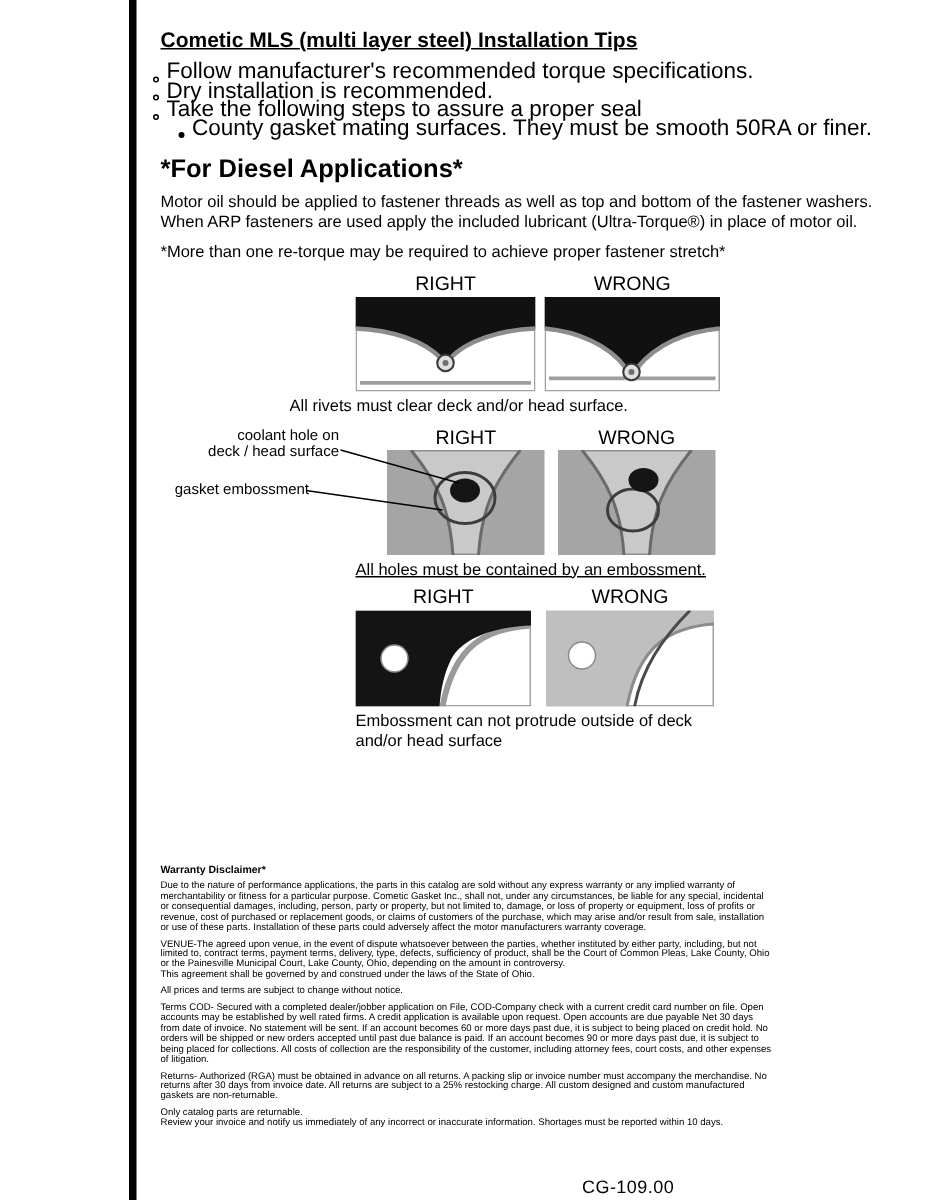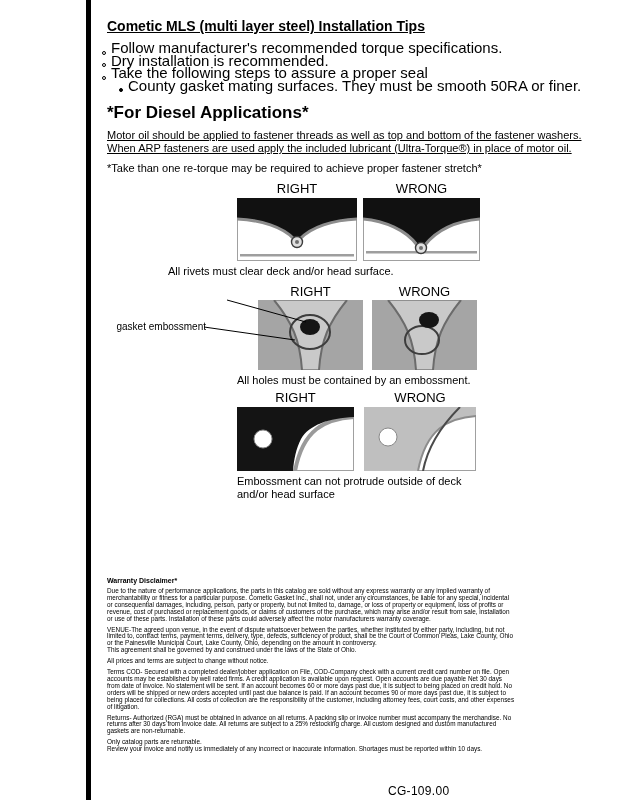--- a/index.html
+++ b/index.html
@@ -16,38 +16,38 @@
   .content { position: absolute; left: 100px; top: 18px; width: 505px; }
 
   .title { font-size: 14px; font-weight: bold; text-decoration: underline; margin: 0 0 8px 7px; }
 
   .bullet { display: flex; align-items: flex-end; font-size: 15px; line-height: 12.5px; margin-left: 2px; }
   .bullet .marker { flex: 0 0 auto; width: 4px; height: 4px; border: 1px solid #000; border-radius: 50%; margin: 4px 5px 0 0; }
   .bullet.sub { margin-left: 19px; }
   .bullet.sub .marker { background: #000; }
 
   .diesel-heading { font-size: 17px; font-weight: bold; margin: 11px 0 6px 7px; }
-  .para { font-size: 11px; line-height: 13px; margin: 0 0 7px 7px; white-space: pre-line; text-decoration: underline; }
+  .para { font-size: 11px; line-height: 13px; margin: 0 0 7px 7px; white-space: pre-line; }
   .para.p2 { margin-bottom: 4px; }
   .note { font-size: 11px; line-height: 13px; margin: 6px 0 6px 7px; }
 
   .diagrams { margin-top: 0; }
   .dg-headers { display: flex; font-size: 13px; }
   .dg-headers span { display: inline-block; text-align: center; }
   .row1, .row3 { margin-left: 137px; }
   .row1 .dg-headers span:first-child { width: 120px; }
   .row1 .dg-headers span:last-child { width: 117px; margin-left: 6px; }
   .row1 .imgs { display: flex; gap: 6px; margin-top: 2px; }
   .row3 { margin-top: 4px; }
   .row3 .dg-headers span:first-child { width: 117px; }
   .row3 .dg-headers span:last-child { width: 112px; margin-left: 10px; }
   .row3 .imgs { display: flex; gap: 10px; margin-top: 2px; }
 
-  .caption { font-size: 11px; line-height: 12.5px; margin: 4px 0 6px 68px; }
-  .caption.cap2 { margin: 2px 0 4px 137px; }
+  .caption { font-size: 11px; line-height: 12.5px; margin: 4px 0 6px 93px; }
+  .caption.cap2 { margin: 2px 0 4px 137px; text-decoration: underline; }
   .caption.cap3 { margin: 4px 0 0 137px; white-space: pre-line; }
 
   .row2-wrap { position: relative; height: 88px; margin-top: 0; }
   .row2-wrap .hdr { position: absolute; top: 0; width: 105px; text-align: center; font-size: 13px; }
   .hdr-right { left: 158px; }
   .hdr-wrong { left: 272px; }
   .img-right2 { position: absolute; left: 158px; top: 16px; }
   .img-wrong2 { position: absolute; left: 272px; top: 16px; }
   .lbl-coolant { position: absolute; left: 0; top: 1px; width: 126px; text-align: right;
                  font-size: 10px; line-height: 11.5px; white-space: pre-line; }
@@ -85,21 +85,21 @@
       <span>Take the following steps to assure a proper seal</span>
     </div>
     <div class="bullet sub">
       <span class="marker"></span>
       <span>County gasket mating surfaces.  They must be smooth 50RA or finer.</span>
     </div>
 
     <h2 class="diesel-heading">*For Diesel Applications*</h2>
     <p class="para">Motor oil should be applied to fastener threads as well as top and bottom of the fastener washers.
 When ARP fasteners are used apply the included lubricant (Ultra-Torque®) in place of motor oil.</p>
-    <p class="note">*Take than one re-torque may be required to achieve proper fastener stretch*</p>
+    <p class="note">*More than one re-torque may be required to achieve proper fastener stretch*</p>
 
     <div class="diagrams">
 
       <div class="row1">
         <div class="dg-headers">
           <span>RIGHT</span>
           <span>WRONG</span>
         </div>
         <div class="imgs">
           <svg width="120" height="63" viewBox="0 0 120 63">
@@ -140,20 +140,22 @@
           <svg width="105" height="70" viewBox="0 0 105 70">
             <rect x="0.5" y="0.5" width="104" height="69" fill="#c9c9c9" stroke="#8f8f8f"></rect>
             <path d="M0,0 L16,0 C34,22 42,40 44,70 L0,70 Z" fill="#a5a5a5"></path>
             <path d="M105,0 L89,0 C71,22 63,40 61,70 L105,70 Z" fill="#a5a5a5"></path>
             <path d="M16,0 C34,22 42,40 44,70 M89,0 C71,22 63,40 61,70" fill="none" stroke="#6b6b6b" stroke-width="2"></path>
             <ellipse cx="50" cy="40" rx="17" ry="14" fill="none" stroke="#3d3d3d" stroke-width="2"></ellipse>
             <ellipse cx="57" cy="20" rx="10" ry="8" fill="#151515"></ellipse>
           </svg>
         </div>
 
+        <div class="lbl-coolant">coolant hole on
+deck / head surface</div>
         <div class="lbl-emboss">gasket embossment</div>
 
         <svg class="row2-lines" width="500" height="88" viewBox="0 0 500 88">
           <line x1="127" y1="16" x2="206" y2="38" stroke="#000" stroke-width="1"></line>
           <line x1="104" y1="43" x2="195" y2="56" stroke="#000" stroke-width="1"></line>
         </svg>
       </div>
       <div class="caption cap2">All holes must be contained by an embossment.</div>
 
       <div class="row3">

